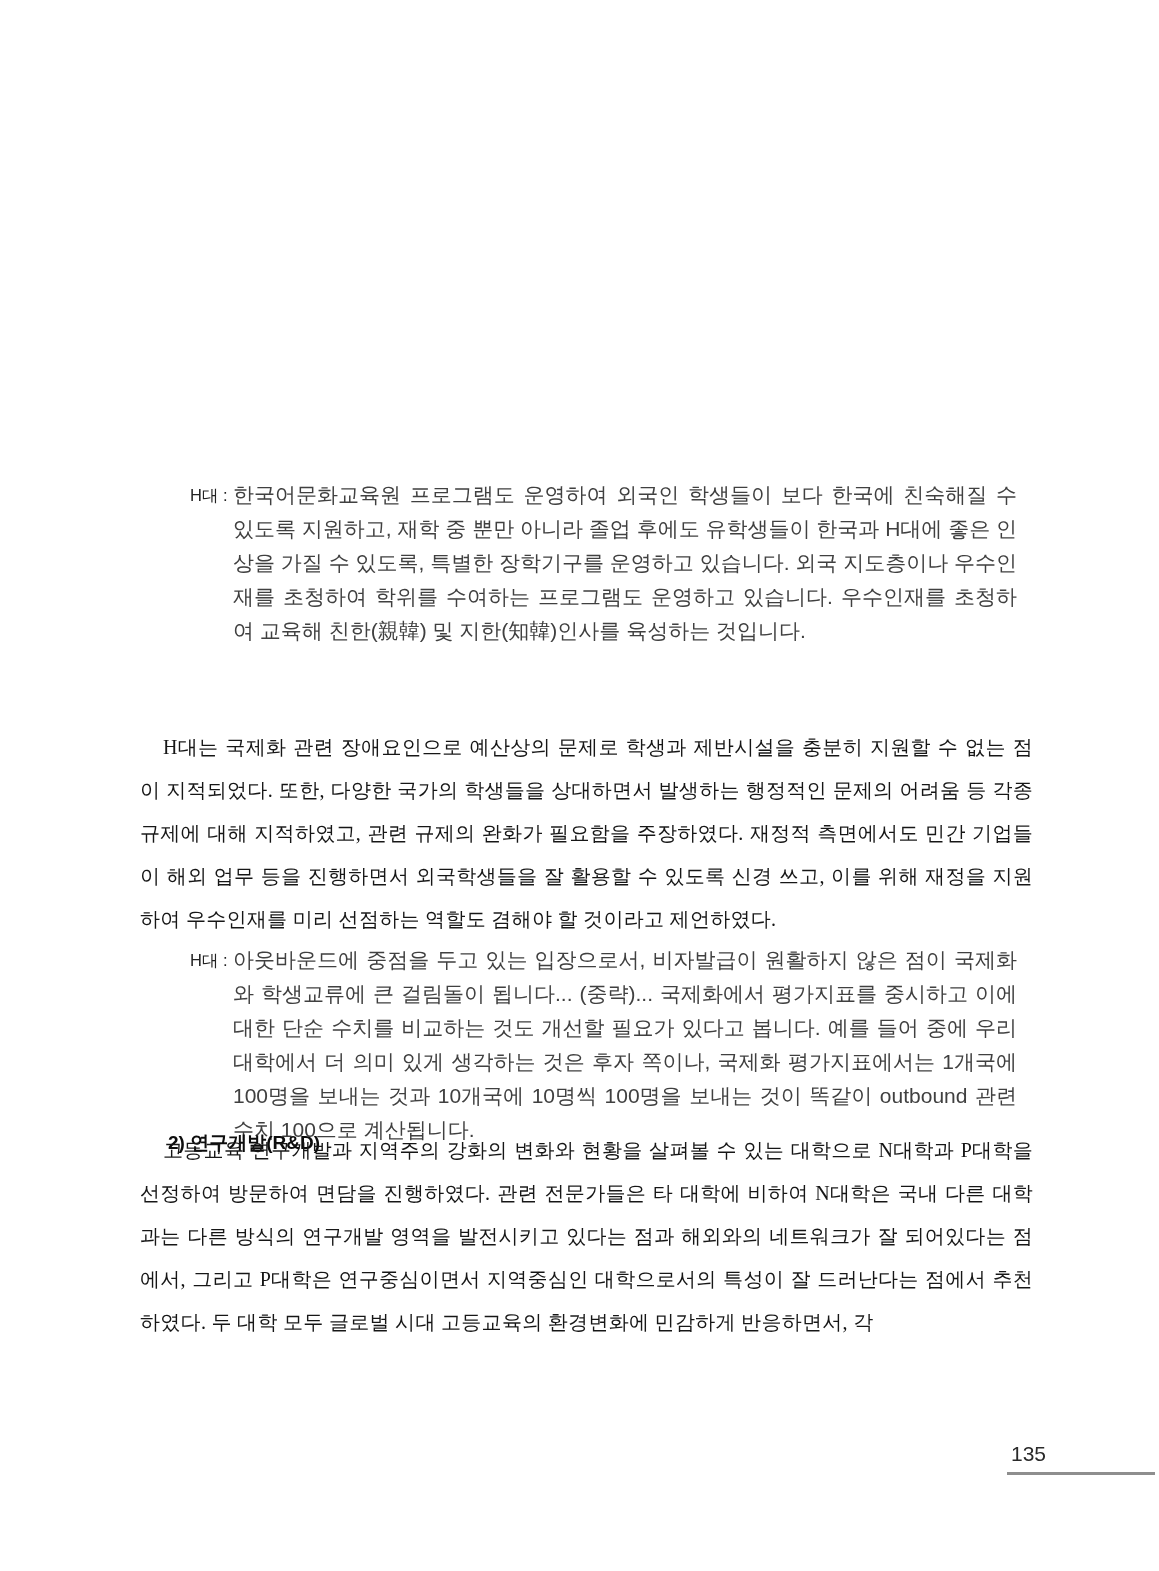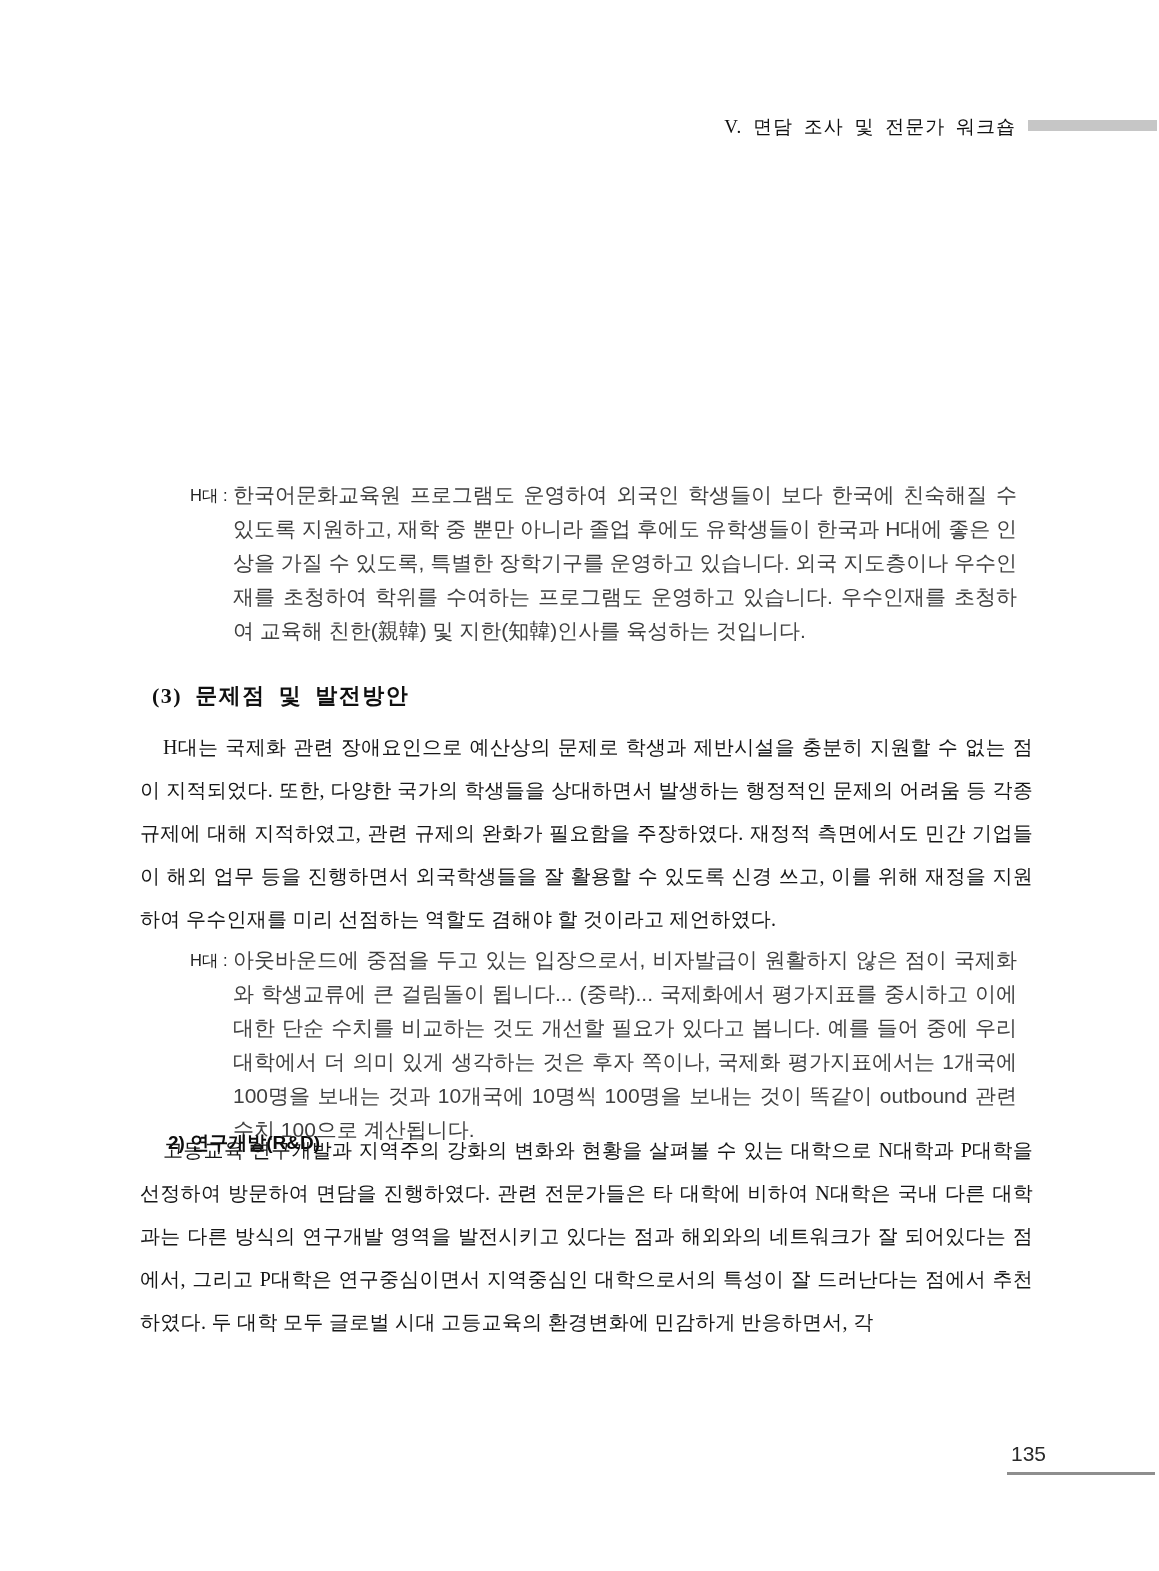--- a/index.html
+++ b/index.html
@@ -106,33 +106,28 @@
     color: #2a2a2a;
     line-height: 28px;
   }
   .footer-rule { margin-top: 4px; width: 148px; height: 3px; }
 </style>
 </head>
 <body>
 
 <div class="page">
 
-  <div class="header">
-    <span class="header-title">V. 면담 조사 및 전문가 워크숍</span>
-    <div class="header-bar" style="background-color: rgb(198, 198, 198);"></div>
-  </div>
 
 
 
   <div class="quote" style="top: 478px;">
     <span class="quote-label">H대 :</span>
     <span class="quote-text">한국어문화교육원 프로그램도 운영하여 외국인 학생들이 보다 한국에 친숙해질 수 있도록 지원하고, 재학 중 뿐만 아니라 졸업 후에도 유학생들이 한국과 H대에 좋은 인상을 가질 수 있도록, 특별한 장학기구를 운영하고 있습니다. 외국 지도층이나 우수인재를 초청하여 학위를 수여하는 프로그램도 운영하고 있습니다. 우수인재를 초청하여 교육해 친한(親韓) 및 지한(知韓)인사를 육성하는 것입니다.</span>
   </div>
 
-  <div class="heading-serif" style="top: 681px;">(3) 문제점 및 발전방안</div>
 
   <div class="para" style="top: 726px;">H대는 국제화 관련 장애요인으로 예산상의 문제로 학생과 제반시설을 충분히 지원할 수 없는 점이 지적되었다. 또한, 다양한 국가의 학생들을 상대하면서 발생하는 행정적인 문제의 어려움 등 각종 규제에 대해 지적하였고, 관련 규제의 완화가 필요함을 주장하였다. 재정적 측면에서도 민간 기업들이 해외 업무 등을 진행하면서 외국학생들을 잘 활용할 수 있도록 신경 쓰고, 이를 위해 재정을 지원하여 우수인재를 미리 선점하는 역할도 겸해야 할 것이라고 제언하였다.</div>
 
   <div class="quote" style="top: 943px;">
     <span class="quote-label">H대 :</span>
     <span class="quote-text">아웃바운드에 중점을 두고 있는 입장으로서, 비자발급이 원활하지 않은 점이 국제화와 학생교류에 큰 걸림돌이 됩니다... (중략)... 국제화에서 평가지표를 중시하고 이에 대한 단순 수치를 비교하는 것도 개선할 필요가 있다고 봅니다. 예를 들어 중에 우리 대학에서 더 의미 있게 생각하는 것은 후자 쪽이나, 국제화 평가지표에서는 1개국에 100명을 보내는 것과 10개국에 10명씩 100명을 보내는 것이 똑같이 outbound 관련 수치 100으로 계산됩니다.</span>
   </div>
 
   <div class="heading-sans" style="top: 1130px;">2) 연구개발(R&amp;D)</div>
 

